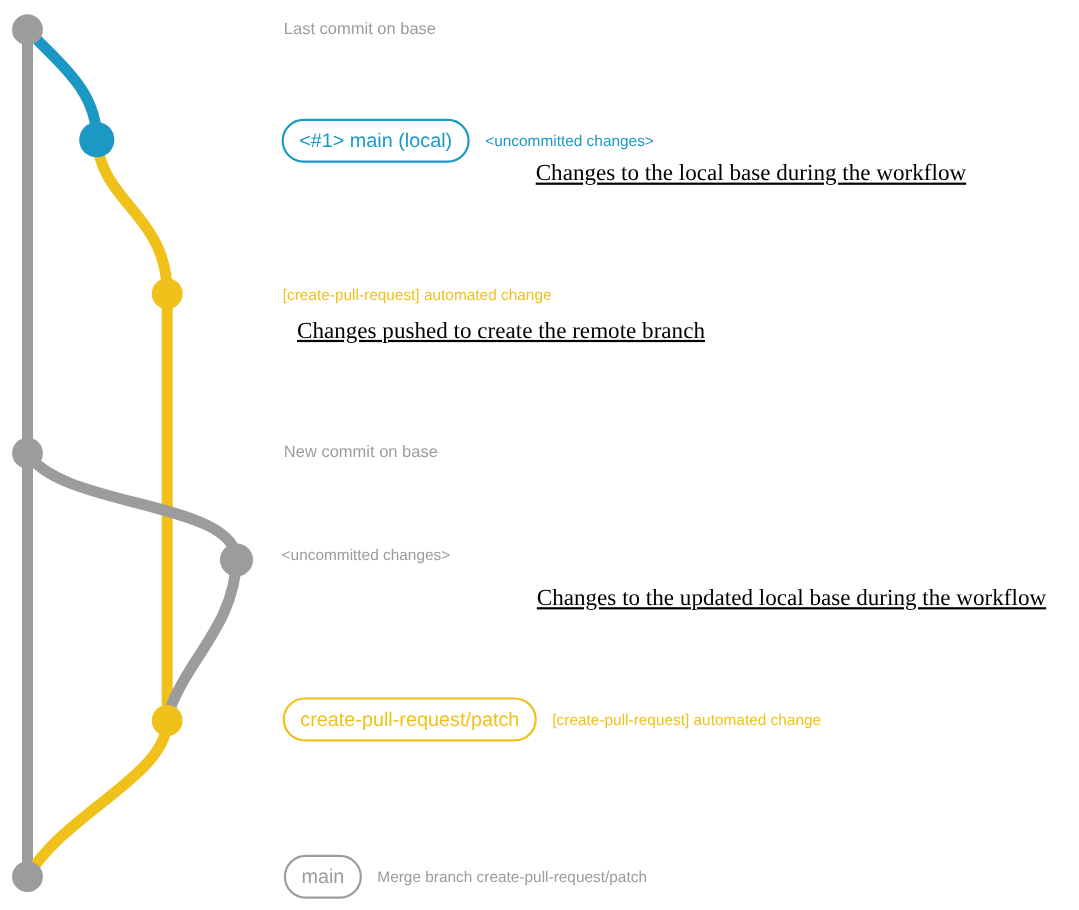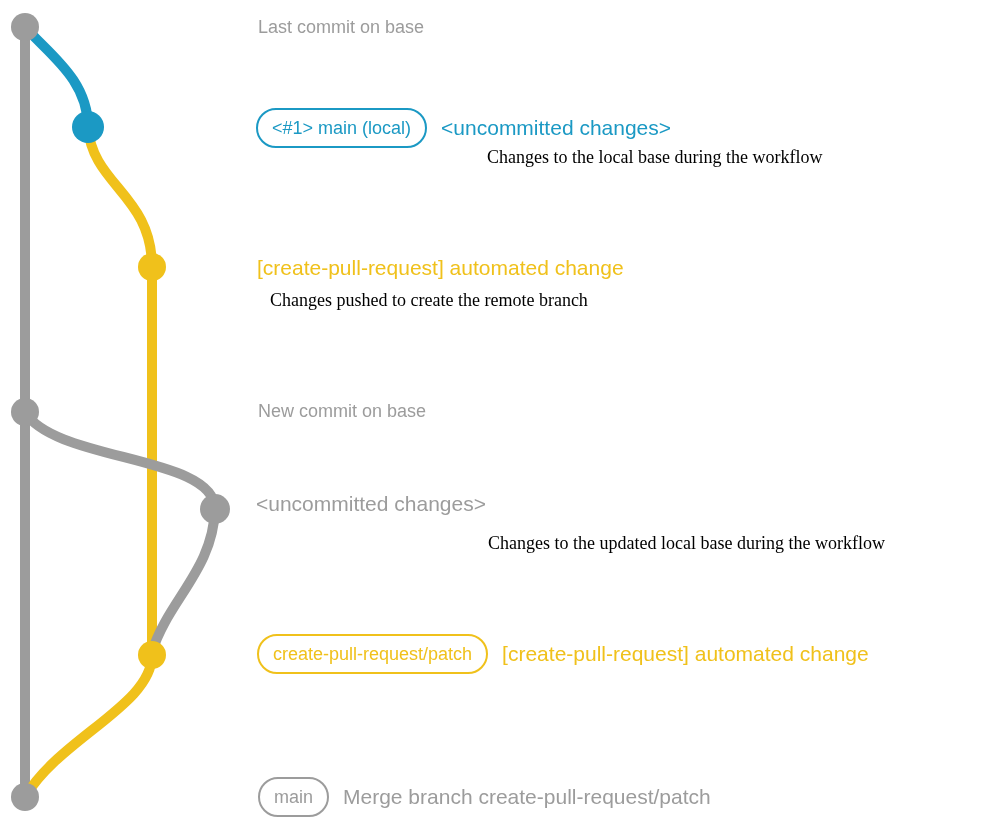--- a/index.html
+++ b/index.html
@@ -22,21 +22,21 @@
   .graph-svg { position: absolute; left: 0; top: 0; }
   .stroke-gray  { stroke: var(--gray);  fill: none; stroke-width: 10; stroke-linecap: round; }
   .stroke-blue  { stroke: var(--blue);  fill: none; stroke-width: 10; stroke-linecap: round; }
   .stroke-yellow{ stroke: var(--yellow);fill: none; stroke-width: 10; stroke-linecap: round; }
   .fill-gray   { fill: var(--gray); }
   .fill-blue   { fill: var(--blue); }
   .fill-yellow { fill: var(--yellow); }
 
   .note {
     position: absolute;
-    font-size: 18px;
+    font-size: 15px;
     line-height: 26px;
     color: var(--gray);
     white-space: nowrap;
   }
   .row {
     position: absolute;
     display: flex;
     align-items: center;
     gap: 14px;
     white-space: nowrap;
@@ -47,34 +47,35 @@
     border-radius: 20px;
     padding: 5px 14px;
     font-size: 18px;
     line-height: 26px;
     white-space: nowrap;
   }
   .badge.blue   { color: var(--blue);   border-color: var(--blue); }
   .badge.gray   { color: var(--gray);   border-color: var(--gray); }
   .badge.yellow { color: var(--yellow); border-color: var(--yellow); }
   .title {
-    font-size: 21px;
+    font-size: 14px;
     line-height: 26px;
     white-space: nowrap;
   }
   .title.blue   { color: var(--blue); }
   .title.gray   { color: var(--gray); }
   .title.yellow { color: var(--yellow); }
   .desc {
     position: absolute;
     font-family: "Liberation Serif", serif;
-    font-size: 18px;
+    font-size: 21px;
     line-height: 24px;
     color: var(--text);
     white-space: nowrap;
+    text-decoration: underline;
   }
 </style>
 </head>
 <body>
 
 <div class="stage">
 
   <svg class="graph-svg" width="981" height="827" viewBox="0 0 981 827">
 
     <path class="stroke-gray" d="M 25 27 L 25 797"></path>

